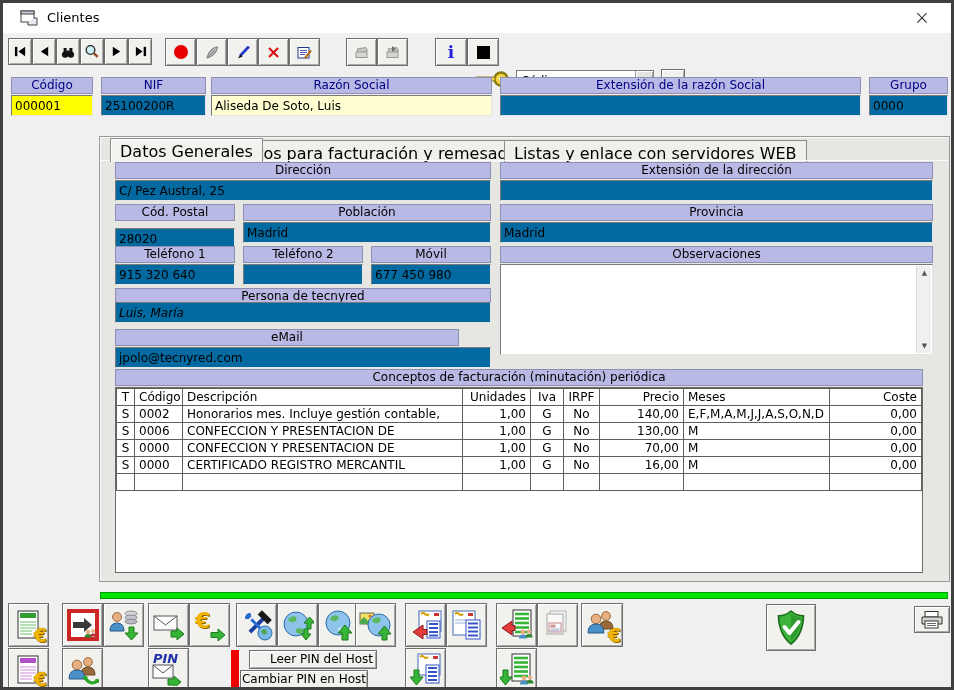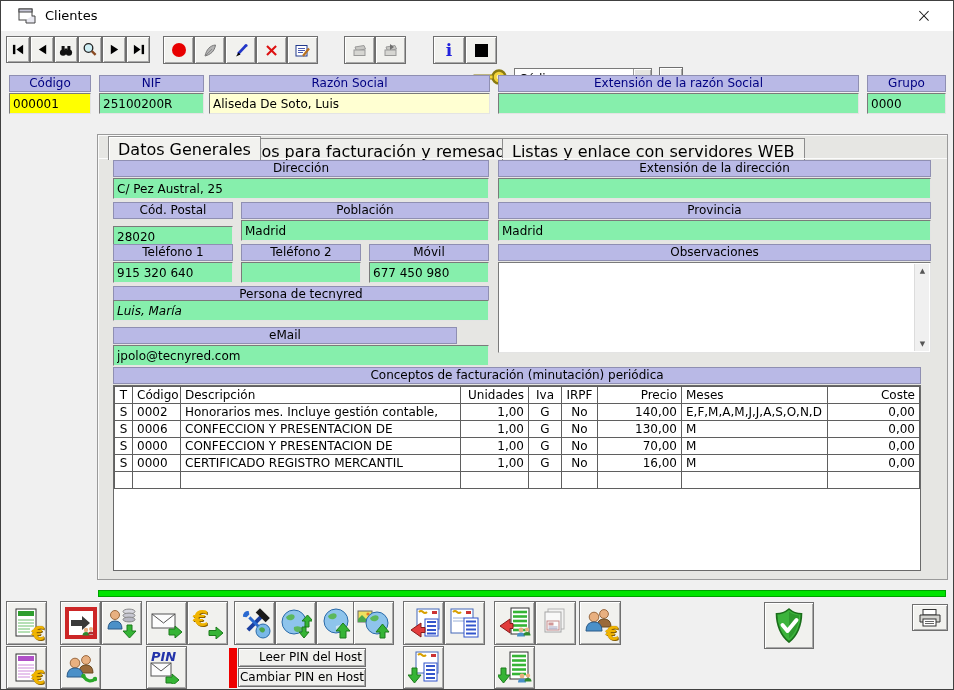--- a/index.html
+++ b/index.html
@@ -1,25 +1,25 @@
 <!DOCTYPE html>
 <html><head>
 <meta charset="utf-8">
 <style>
   html,body{margin:0;padding:0;background:#777;}
   *{box-sizing:border-box;font-family:"DejaVu Sans","Liberation Sans",sans-serif;}
-  .window{position:relative;width:954px;height:690px;background:#f0f0f0;border:1px solid #404040;overflow:hidden;margin:0 auto;}
+  .window{position:relative;width:954px;height:690px;background:#f0f0f0;border:3px solid #404040;overflow:hidden;margin:0 auto;}
   
   .titlebar{position:absolute;left:0;top:0;width:100%;height:30px;background:#ffffff;}
   .title-icon{position:absolute;left:17px;top:7px;width:18px;height:16px;}
   .title-text{position:absolute;left:44px;top:7px;font-size:13px;color:#000;}
   .close-btn{position:absolute;right:8px;top:0;width:42px;height:30px;text-align:center;line-height:28px;font-size:19px;color:#111;font-weight:300;cursor:default;}
   
   .raised{background:#f1f1ee;border:1px solid #6f6f6f;box-shadow:inset 1px 1px 0 #ffffff,inset -1px -1px 0 #a9a9a9;}
-  .sunken{background:#86efac;border:1px solid #7a7a7a;border-right-color:#e4e4e4;border-bottom-color:#e4e4e4;}
+  .sunken{background:#0369a1;border:1px solid #7a7a7a;border-right-color:#e4e4e4;border-bottom-color:#e4e4e4;}
   
   .toolbar{position:absolute;left:0;top:30px;width:100%;height:36px;}
   .tbtn{position:absolute;top:5px;height:27px;display:flex;align-items:center;justify-content:center;}
   .tbtn svg{display:block;}
   .glyph-red-x{color:#dd1111;font-weight:bold;font-size:18px;line-height:18px;}
   .glyph-info{color:#2222dd;font-weight:bold;font-size:17px;font-family:"DejaVu Serif","Liberation Serif",serif;}
   .stop-square{width:13px;height:13px;background:#000;}
   .record-dot{width:14px;height:14px;border-radius:50%;background:#e80000;}
   .disabled-btn svg{opacity:.85;}
   .combo{position:absolute;left:513px;top:37px;width:138px;height:22px;background:#fff;border:1px solid #7a7a7a;display:flex;align-items:center;}
@@ -519,21 +519,21 @@
   </div>
   <div class="bbtn raised" style="left:145px;top:645px;height:43px;">
     <span class="pin-text">PIN</span>
     <svg style="position:absolute;left:3px;bottom:4px;" width="34" height="22" viewBox="0 0 34 22">
         <rect x="1" y="1" width="20" height="13" fill="#fcfcfc" stroke="#555"></rect>
         <path d="M1 1 L11 9 L21 1" fill="none" stroke="#555"></path>
         <path d="M16 15 h6 v-3 l7 6 -7 6 v-3 h-6 Z" fill="#35b435" stroke="#1c7a1c"></path>
       </svg>
   </div>
   <div class="redbar"></div>
-  <div class="txtbtn raised" style="left:237px;top:647px;padding-left:17px;">Leer PIN del Host</div>
+  <div class="txtbtn raised" style="left:246px;top:647px;padding-left:17px;">Leer PIN del Host</div>
   <div class="txtbtn raised" style="left:237px;top:667px;">Cambiar PIN en Host</div>
   <div class="bbtn raised" style="left:402px;top:645px;height:43px;">
     <svg width="32" height="34" viewBox="0 0 32 34">
         <rect x="8" y="1" width="22" height="21" fill="#fff" stroke="#4468b8"></rect>
         <path d="M10 4 q2 -2 4 0 q2 2 4 0" fill="none" stroke="#d8a000" stroke-width="2"></path>
         <rect x="23" y="3" width="5" height="3" fill="#cc3333"></rect>
         <rect x="16" y="12" width="13" height="18" fill="#fff" stroke="#3355cc"></rect>
         <g stroke="#3355cc" stroke-width="2">
           <line x1="18" y1="15" x2="27" y2="15"></line>
           <line x1="18" y1="19" x2="27" y2="19"></line>

